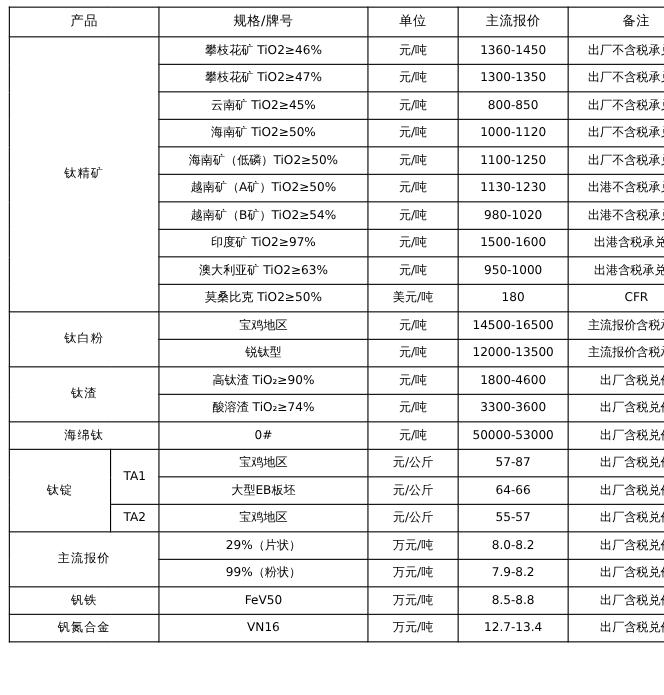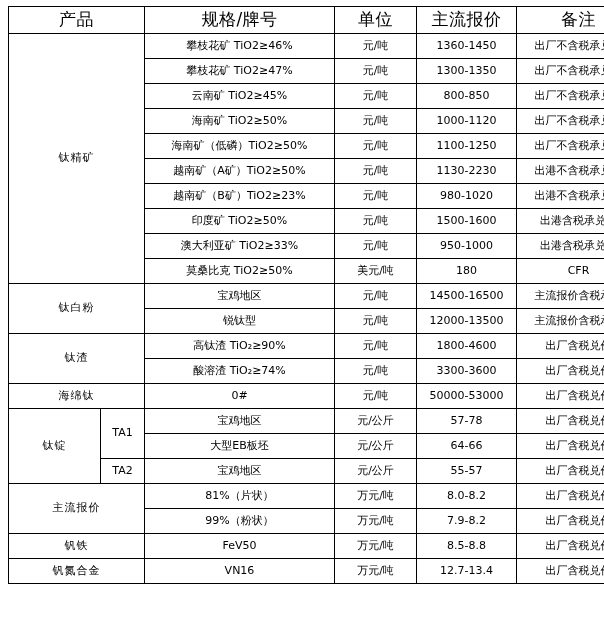--- a/index.html
+++ b/index.html
@@ -31,21 +31,21 @@
     text-align: center;
     vertical-align: middle;
     font-weight: normal;
     font-size: 11px;
     line-height: 1.15;
     padding: 0;
     height: 24px;
     white-space: nowrap;
   }
   table.price-table thead td {
-    font-size: 17px;
+    font-size: 12px;
     height: 26px;
     letter-spacing: 0.5px;
   }
   td.cat {
     font-size: 12px;
     letter-spacing: 1px;
   }
   td.spec {
     font-size: 11px;
     margin-top: 32px;
@@ -111,37 +111,37 @@
       </tr>
       <tr>
         <td class="spec">海南矿（低磷）TiO2≥50%</td>
         <td>元/吨</td>
         <td>1100-1250</td>
         <td>出厂不含税承兑价</td>
       </tr>
       <tr>
         <td class="spec">越南矿（A矿）TiO2≥50%</td>
         <td>元/吨</td>
-        <td>1130-2230</td>
+        <td>1130-1230</td>
         <td>出港不含税承兑价</td>
       </tr>
       <tr>
-        <td class="spec">越南矿（B矿）TiO2≥23%</td>
+        <td class="spec">越南矿（B矿）TiO2≥54%</td>
         <td>元/吨</td>
         <td>980-1020</td>
         <td>出港不含税承兑价</td>
       </tr>
       <tr>
-        <td class="spec">印度矿 TiO2≥50%</td>
+        <td class="spec">印度矿 TiO2≥97%</td>
         <td>元/吨</td>
         <td>1500-1600</td>
         <td>出港含税承兑价</td>
       </tr>
       <tr>
-        <td class="spec">澳大利亚矿 TiO2≥33%</td>
+        <td class="spec">澳大利亚矿 TiO2≥63%</td>
         <td>元/吨</td>
         <td>950-1000</td>
         <td>出港含税承兑价</td>
       </tr>
       <tr>
         <td class="spec">莫桑比克 TiO2≥50%</td>
         <td>美元/吨</td>
         <td>180</td>
         <td>CFR</td>
       </tr>
@@ -180,40 +180,40 @@
         <td>元/吨</td>
         <td>50000-53000</td>
         <td>出厂含税兑价</td>
       </tr>
 
       <tr>
         <td class="cat" rowspan="3">钛锭</td>
         <td class="sub" rowspan="2">TA1</td>
         <td class="spec">宝鸡地区</td>
         <td>元/公斤</td>
-        <td>57-78</td>
+        <td>57-87</td>
         <td>出厂含税兑价</td>
       </tr>
       <tr>
         <td class="spec">大型EB板坯</td>
         <td>元/公斤</td>
         <td>64-66</td>
         <td>出厂含税兑价</td>
       </tr>
       <tr>
         <td class="sub">TA2</td>
         <td class="spec">宝鸡地区</td>
         <td>元/公斤</td>
         <td>55-57</td>
         <td>出厂含税兑价</td>
       </tr>
 
       <tr>
         <td class="cat" rowspan="2" colspan="2">主流报价</td>
-        <td class="spec">81%（片状）</td>
+        <td class="spec">29%（片状）</td>
         <td>万元/吨</td>
         <td>8.0-8.2</td>
         <td>出厂含税兑价</td>
       </tr>
       <tr>
         <td class="spec">99%（粉状）</td>
         <td>万元/吨</td>
         <td>7.9-8.2</td>
         <td>出厂含税兑价</td>
       </tr>

